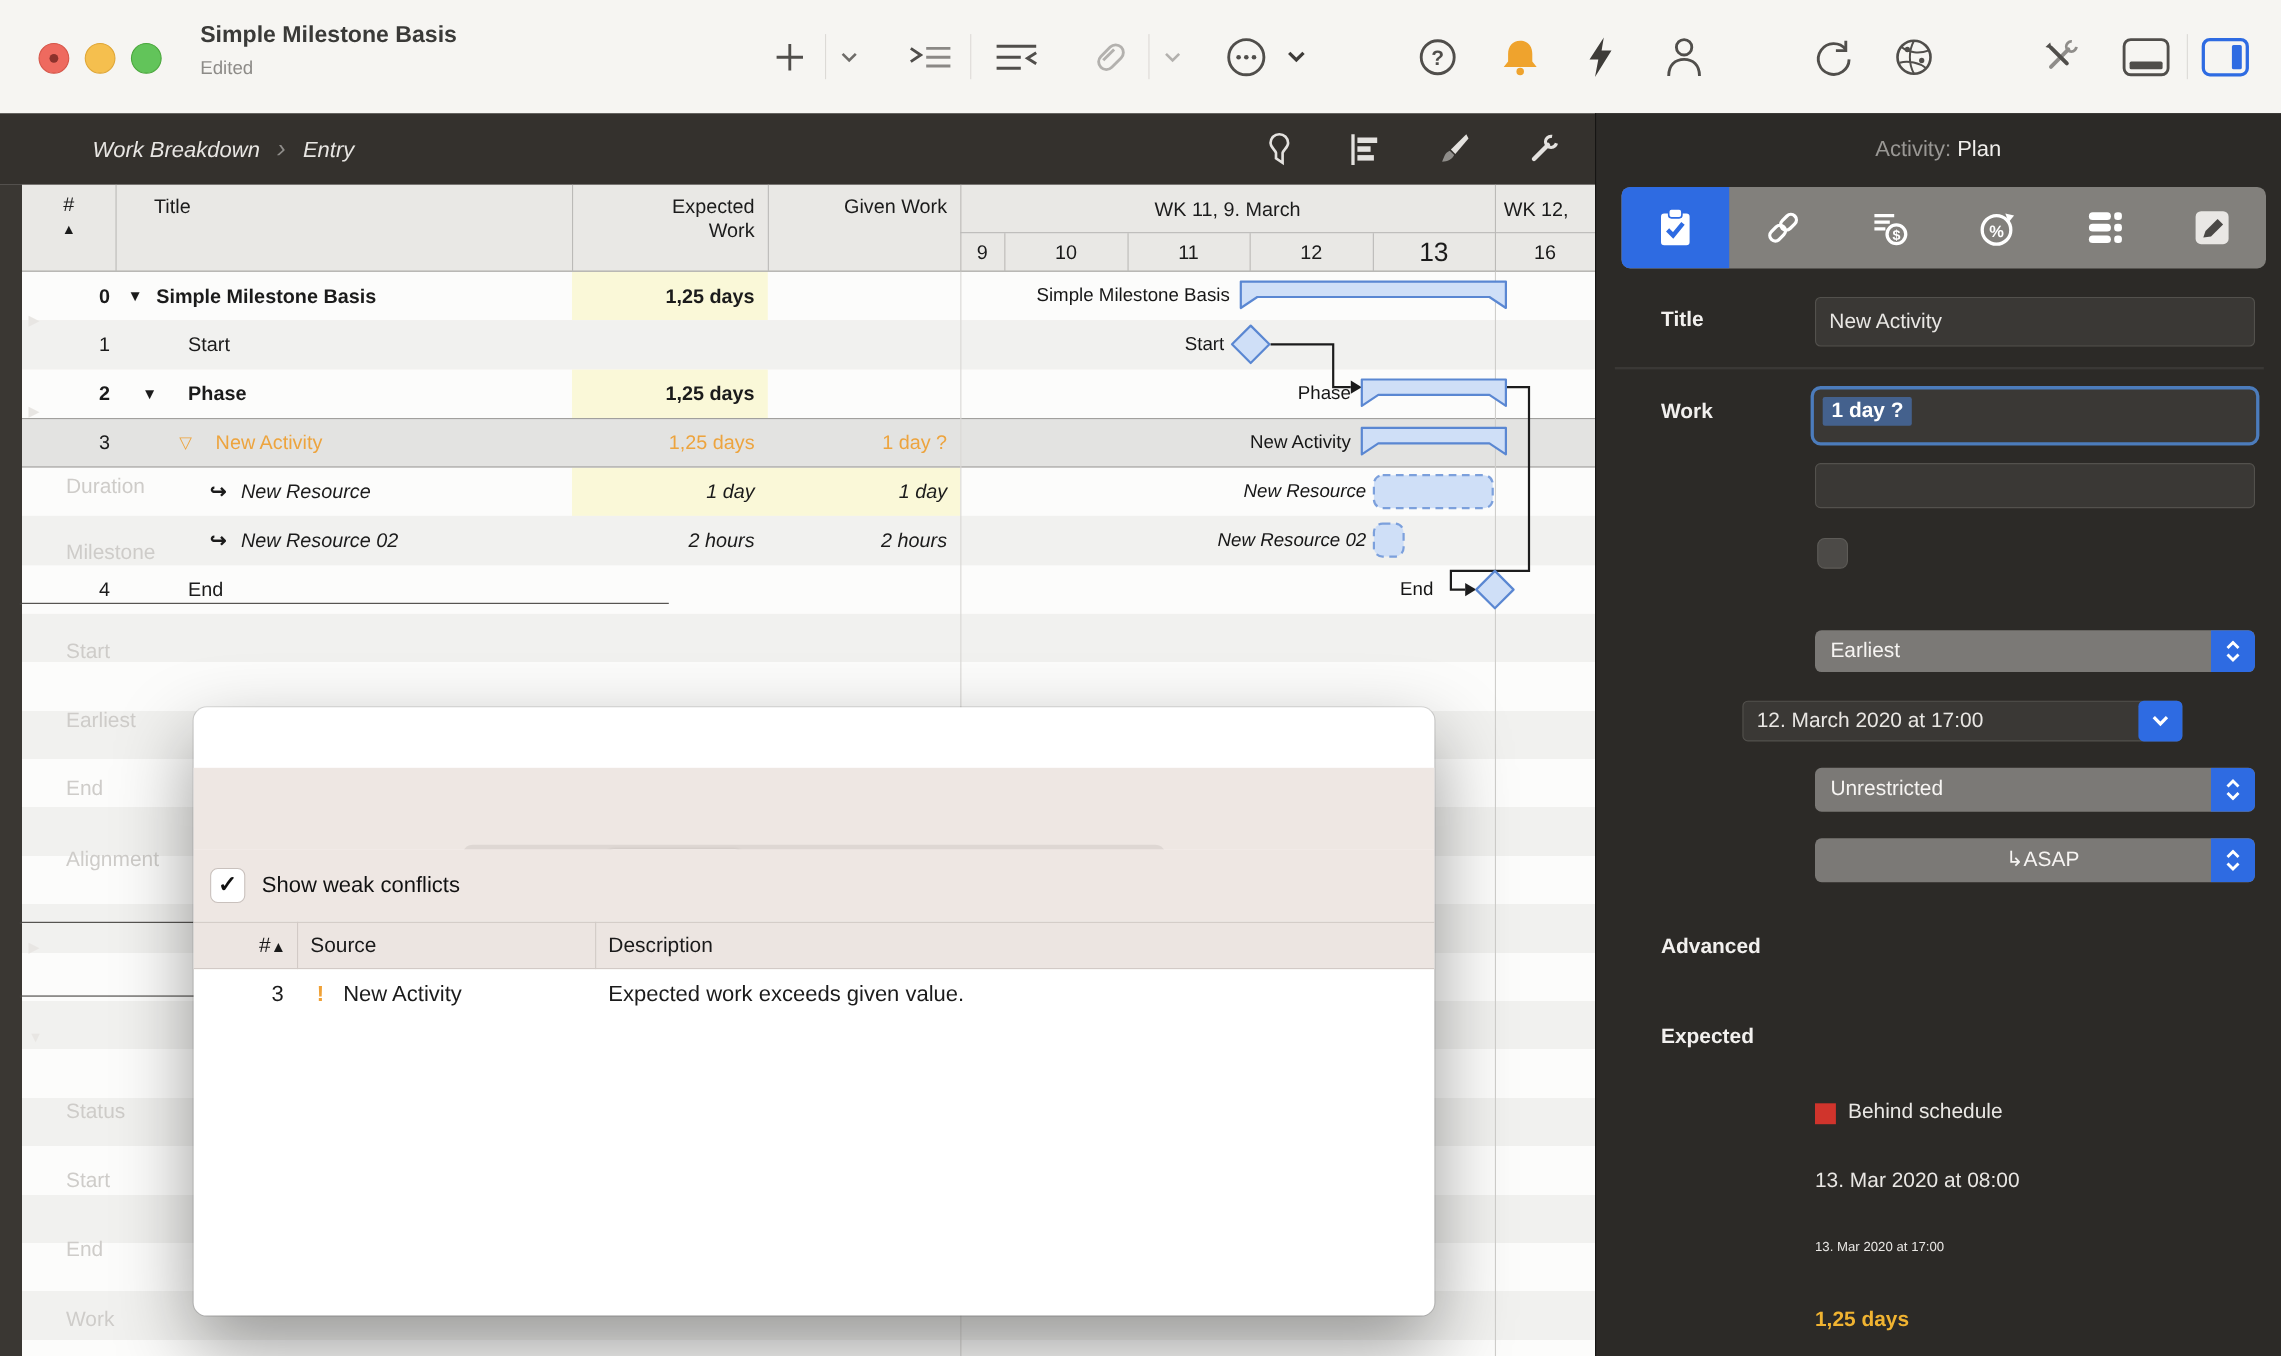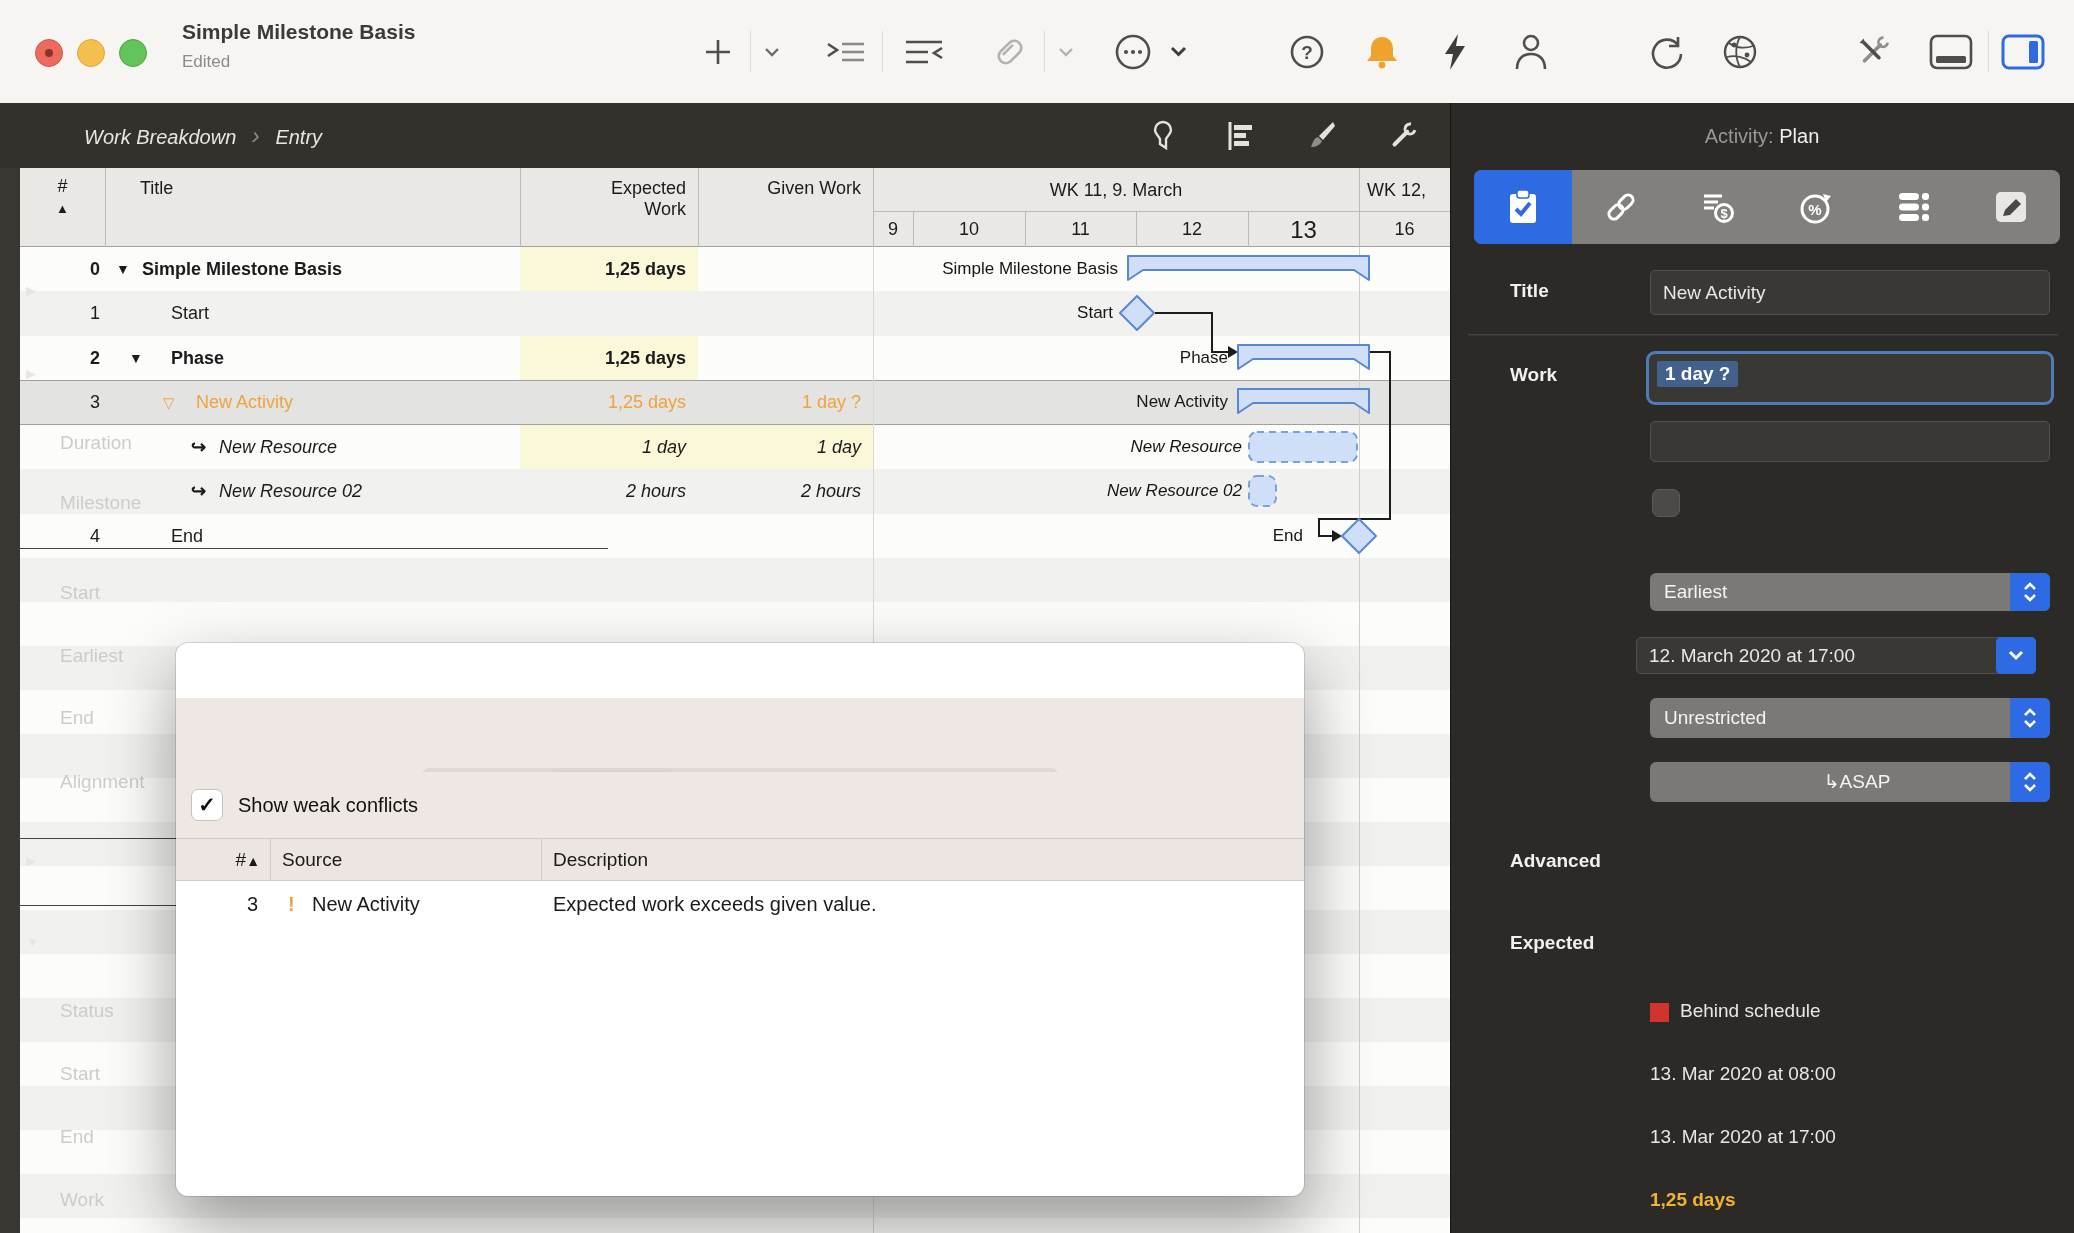--- a/index.html
+++ b/index.html
@@ -446,21 +446,21 @@
     <svg width="14" height="9" viewBox="0 0 14 9">
         <path d="M2 7l5-5 5 5" stroke="#fff" stroke-width="2.6" fill="none"></path>
       </svg>
     <svg width="14" height="9" viewBox="0 0 14 9" style="margin-top:2px;">
         <path d="M2 2l5 5 5-5" stroke="#fff" stroke-width="2.6" fill="none"></path>
       </svg>
   </span>
 </div>
 
 <span class="slabel" style="top:645px;">Earliest</span>
-<div class="sfield" style="top:637px;left:1636px;width:400px;height:37px;line-height:35px;z-index:5;">
+<div class="sfield" style="top:637px;left:1584px;width:400px;height:37px;line-height:35px;z-index:5;">
   <span>12. March 2020 at 17:00</span>
   <span class="popbtn" style="border-radius:5px;right:-1px;top:-1px;bottom:-1px;">
     <svg width="16" height="11" viewBox="0 0 16 11">
         <path d="M2 2l6 6 6-6" stroke="#fff" stroke-width="3" fill="none"></path>
       </svg>
   </span>
 </div>
 
 <span class="slabel" style="top:707px;">End</span>
 <div class="popup" style="top:698px;left:1650px;height:40px;line-height:40px;z-index:5;">
@@ -497,16 +497,16 @@
 <span class="shead" style="top:932px;left:1510px;">Expected</span>
 
 <span class="slabel" style="top:1000px;">Status</span>
 <span class="abs" style="left:1650px;top:1003px;width:19px;height:19px;background:#d0342c;z-index:5;"></span>
 <span class="abs" style="left:1680px;top:1000px;font-size:19px;color:#e9e7e4;z-index:5;">Behind schedule</span>
 
 <span class="slabel" style="top:1063px;">Start</span>
 <span class="abs" style="left:1650px;top:1063px;font-size:19px;color:#e9e7e4;z-index:5;">13. Mar 2020 at 08:00</span>
 
 <span class="slabel" style="top:1126px;">End</span>
-<span class="abs" style="left:1650px;top:1126px;font-size:19px;color:#e9e7e4;z-index:5;">13. Mar 2020 at 17:00</span>
+<span class="abs" style="left:1650px;top:1126px;font-size:12px;color:#e9e7e4;z-index:5;">13. Mar 2020 at 17:00</span>
 
 <span class="slabel" style="top:1189px;">Work</span>
 <span class="abs" style="left:1650px;top:1189px;font-size:19px;font-weight:bold;color:#f0b331;z-index:5;">1,25 days</span>
 
 </body></html>

